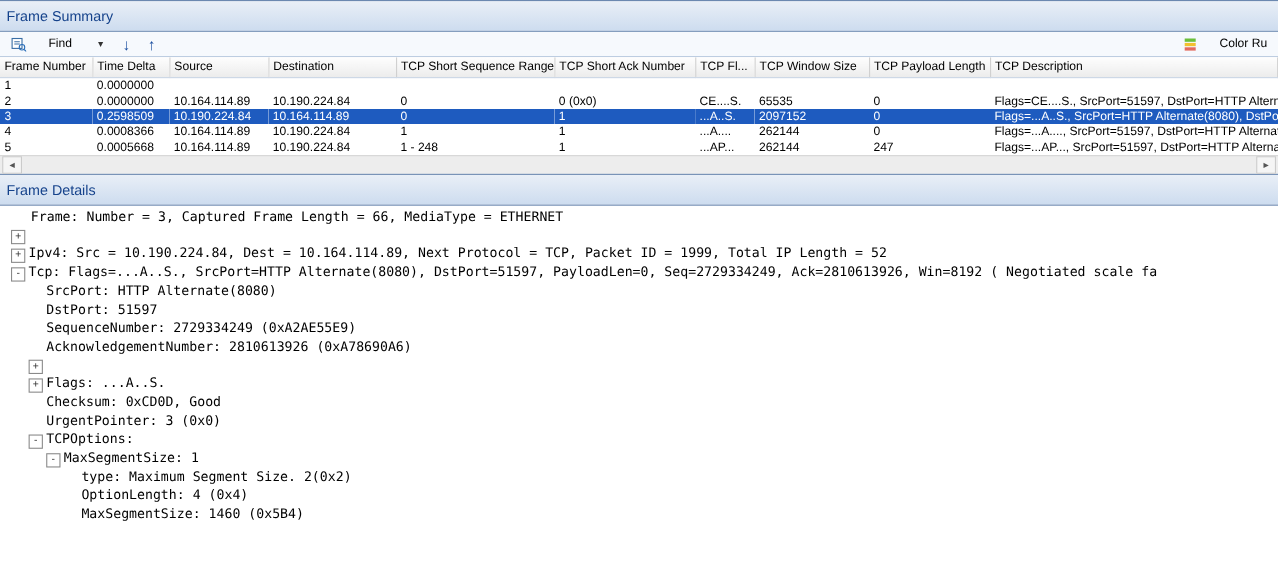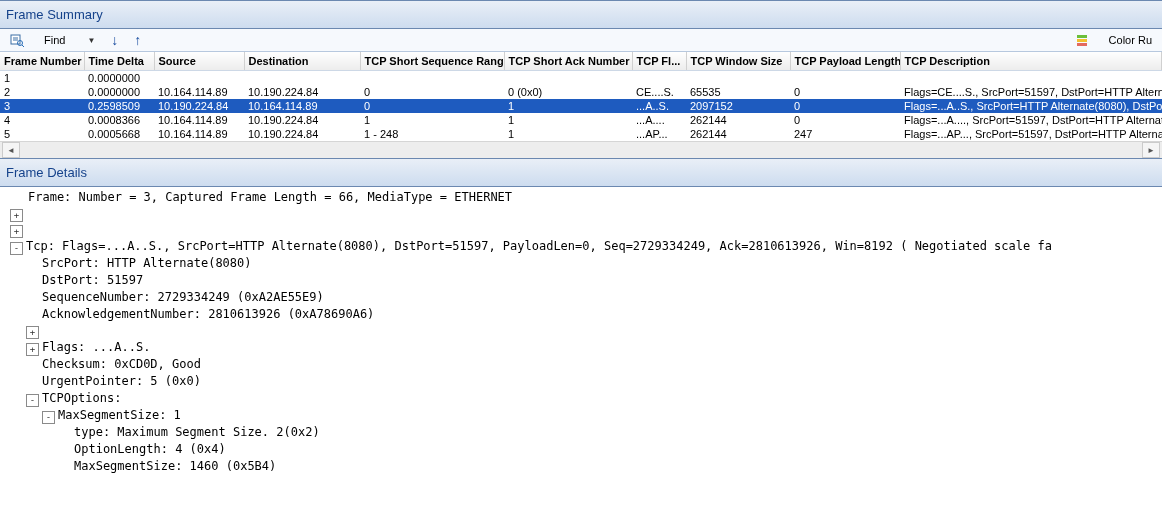--- a/index.html
+++ b/index.html
@@ -6,21 +6,21 @@
 .pane-header{background:linear-gradient(#e9eff7,#cddcef);border-top:1px solid #6b88b0;border-bottom:1px solid #6b88b0;padding:6px 6px;font-size:13px;color:#15428b}
 .toolbar{display:flex;align-items:center;gap:4px;padding:2px 4px;background:#f6f9fd;border-bottom:1px solid #b7c8de}
 .tool-btn{display:flex;align-items:center;gap:20px;padding:1px 5px;border:1px solid transparent;cursor:pointer}
 .icon-box{width:14px;height:14px;display:inline-flex;align-items:center;justify-content:center}
 .dropdown-caret{font-size:8px;color:#333;padding-left:2px}
 .arrow{font-size:14px;font-weight:bold;line-height:1}
 .up{color:#1a4ea0}
 .down{color:#1a4ea0}
 .spacer{flex:1}
 table{border-collapse:collapse;width:100%;table-layout:fixed}
-th{background:linear-gradient(#fefefe,#ececec);border-right:1px solid #d0d0d0;border-bottom:1px solid #cdd8e6;text-align:left;font-weight:bold;padding:3px 4px;white-space:nowrap;overflow:hidden;font-size:11px}
+th{background:linear-gradient(#fefefe,#ececec);border-right:1px solid #d0d0d0;border-bottom:1px solid #cdd8e6;text-align:left;font-weight:normal;padding:3px 4px;white-space:nowrap;overflow:hidden;font-size:11px}
 td{padding:0 4px;white-space:nowrap;overflow:hidden;font-size:11px;line-height:14px}
 tr.sel td{background:#1e5bbf;color:#fff}
 .table-wrap{overflow-x:auto;background:#fff}
 .scroll-strip{height:16px;background:#ededed;border-top:1px solid #d5d5d5;display:flex;align-items:center}
 .scroll-end{width:16px;height:14px;background:#f5f5f5;border:1px solid #cbcbcb;font-size:8px;display:flex;align-items:center;justify-content:center;color:#555}
 .scroll-end.l{margin-left:2px}
 .scroll-end.r{margin-right:2px;margin-left:auto}
 .details-wrap{font-family:Consolas,"Lucida Console",monospace;font-size:12px;line-height:17px;padding:2px 0 8px 10px;white-space:nowrap;overflow:hidden}
 .tree-row{display:flex;align-items:flex-end}
 .tgl{width:11px;height:11px;border:1px solid #8a8a8a;display:inline-flex;align-items:center;justify-content:center;font-size:9px;line-height:9px;margin-right:3px;margin-top:3px;color:#333;background:#fff;font-family:Consolas,monospace}
@@ -168,20 +168,21 @@
 
 <div class="details-wrap">
   <div class="tree-row" style="padding-left:18px">
       <span>Frame: Number = 3, Captured Frame Length = 66, MediaType = ETHERNET</span>
     </div>
   <div class="tree-row">
       <span class="tgl">+</span>
     </div>
   <div class="tree-row">
       <span class="tgl">+</span>
+      <span>Ipv4: Src = 10.190.224.84, Dest = 10.164.114.89, Next Protocol = TCP, Packet ID = 1999, Total IP Length = 52</span>
     </div>
   <div class="tree-row">
       <span class="tgl">-</span>
       <span>Tcp: Flags=...A..S., SrcPort=HTTP Alternate(8080), DstPort=51597, PayloadLen=0, Seq=2729334249, Ack=2810613926, Win=8192 ( Negotiated scale fa</span>
     </div>
   <div class="tree-row" style="padding-left:32px">
       <span>SrcPort: HTTP Alternate(8080)</span>
     </div>
   <div class="tree-row" style="padding-left:32px">
       <span>DstPort: 51597</span>
@@ -196,21 +197,21 @@
       <span class="tgl">+</span>
     </div>
   <div class="tree-row" style="padding-left:16px">
       <span class="tgl">+</span>
       <span>Flags: ...A..S.</span>
     </div>
   <div class="tree-row" style="padding-left:32px">
       <span>Checksum: 0xCD0D, Good</span>
     </div>
   <div class="tree-row" style="padding-left:32px">
-      <span>UrgentPointer: 5 (0x0)</span>
+      <span>UrgentPointer: 3 (0x0)</span>
     </div>
   <div class="tree-row" style="padding-left:16px">
       <span class="tgl">-</span>
       <span>TCPOptions:</span>
     </div>
   <div class="tree-row" style="padding-left:32px">
       <span class="tgl">-</span>
       <span>MaxSegmentSize: 1</span>
     </div>
   <div class="tree-row" style="padding-left:64px">

